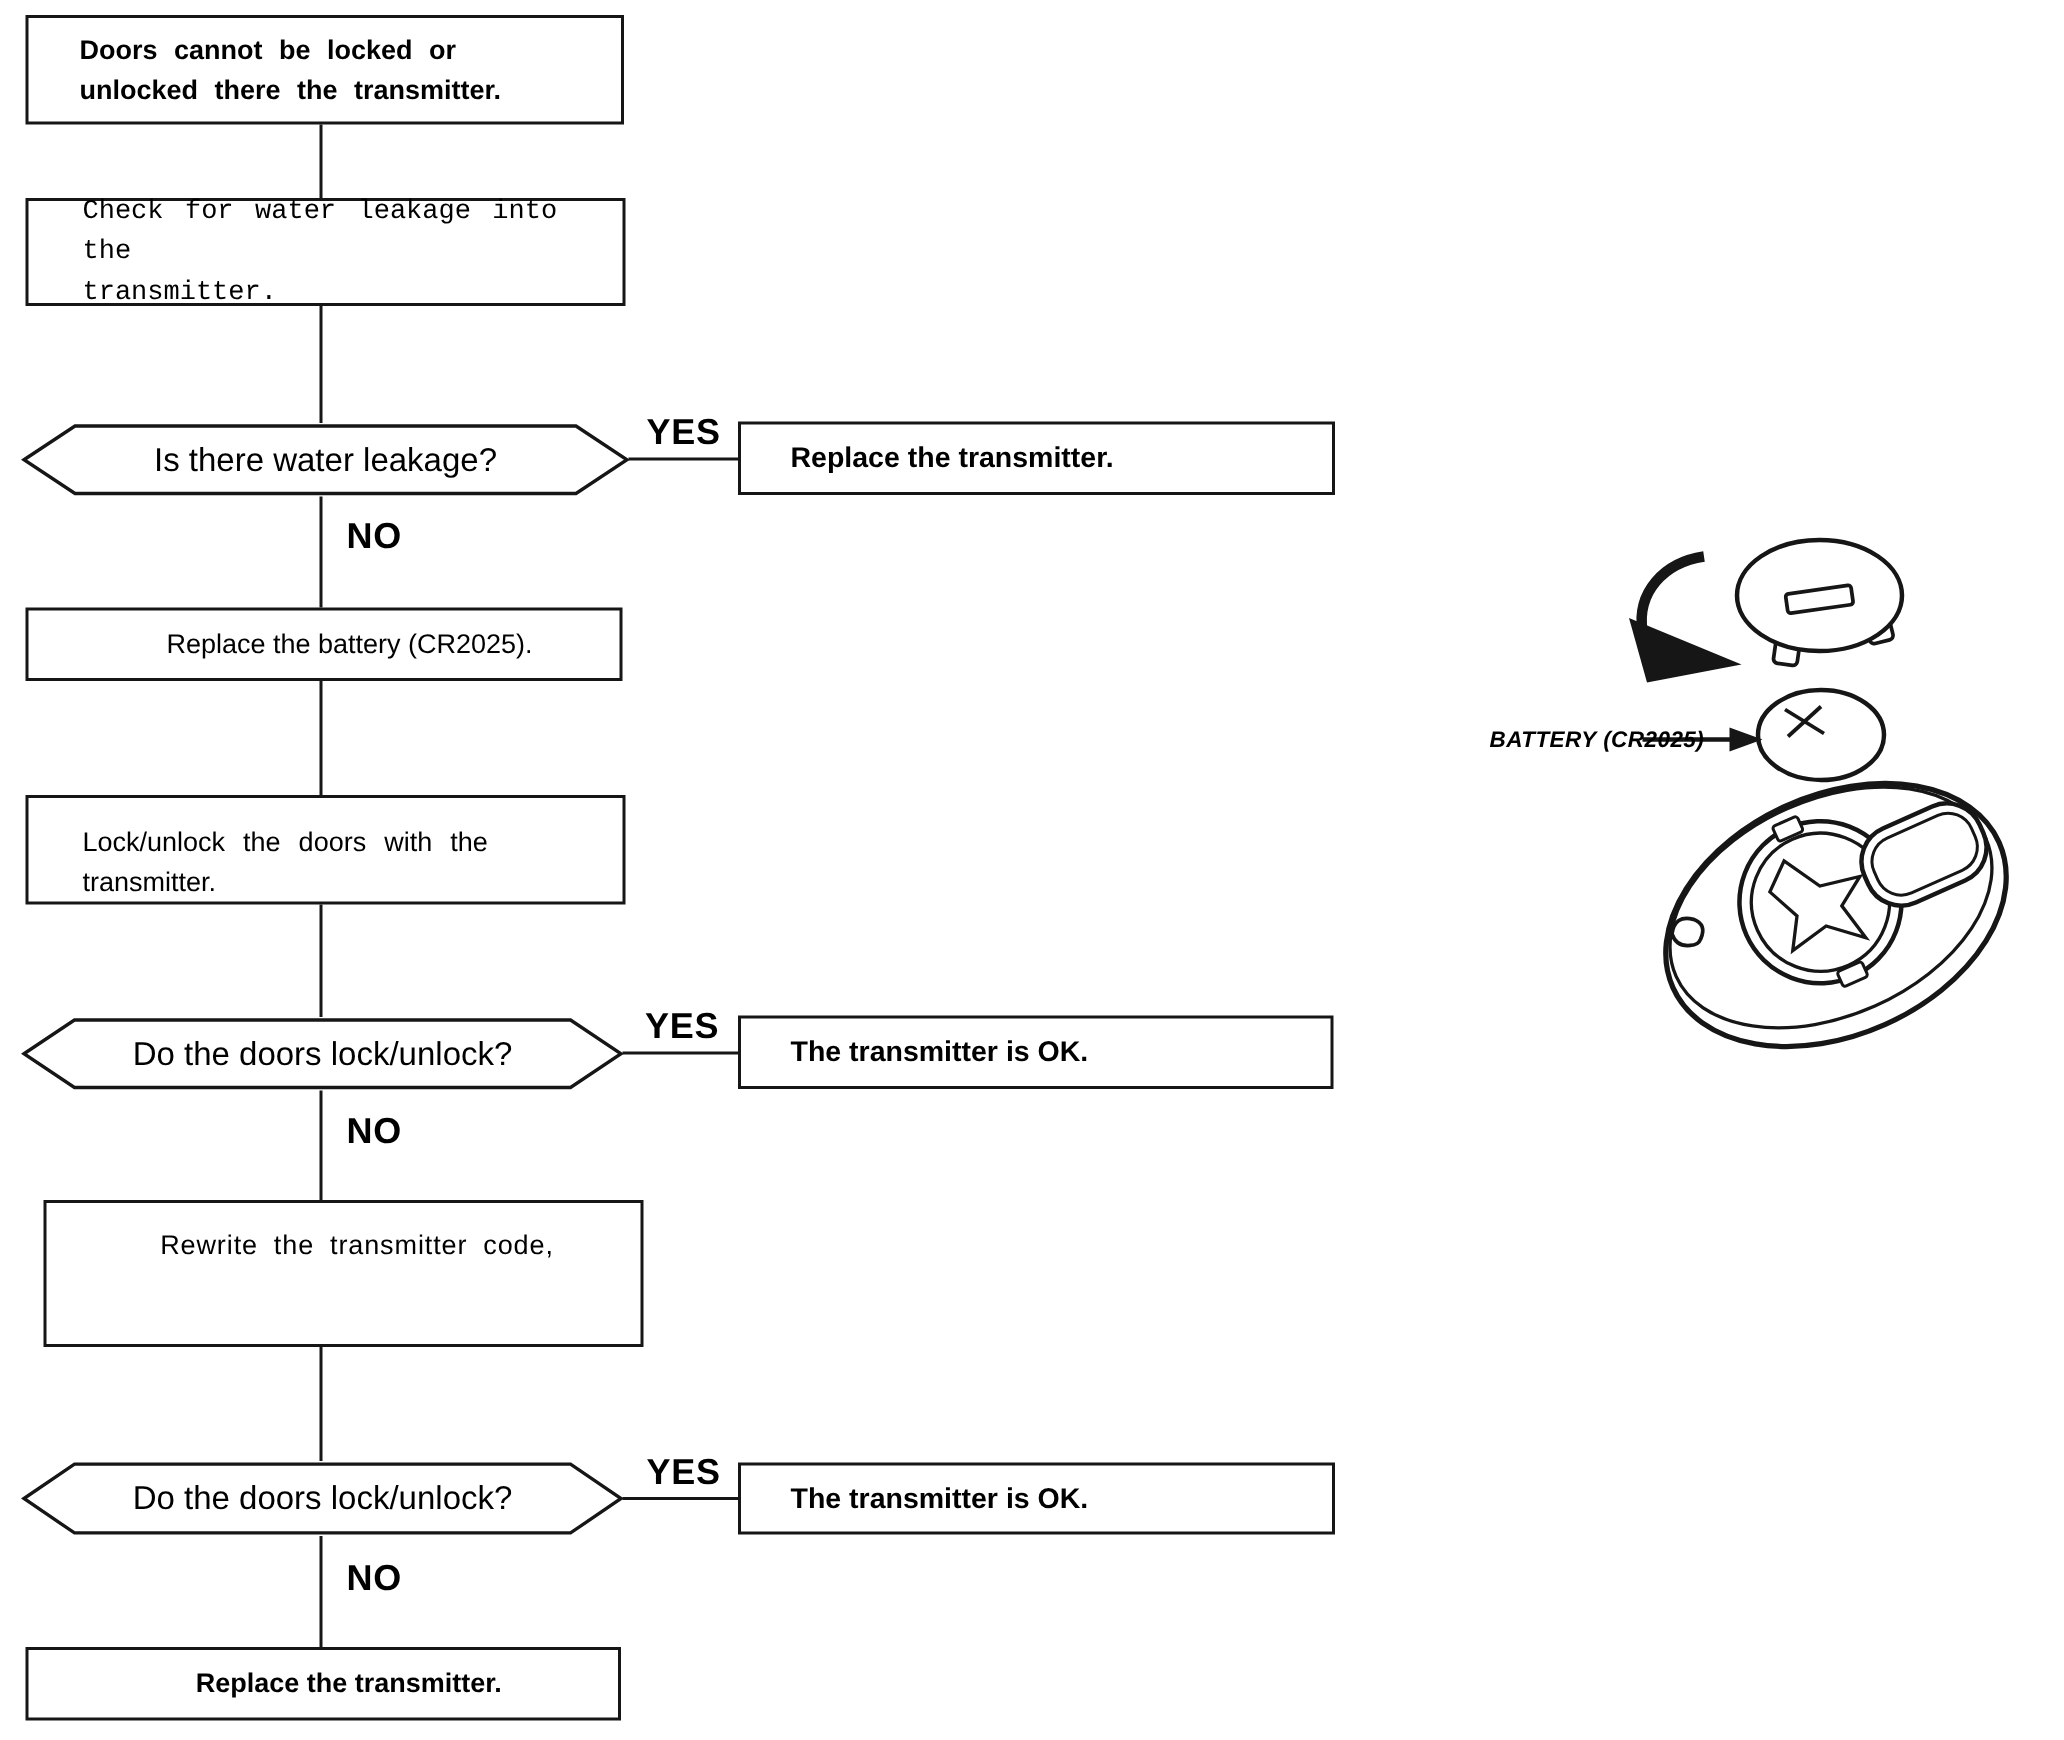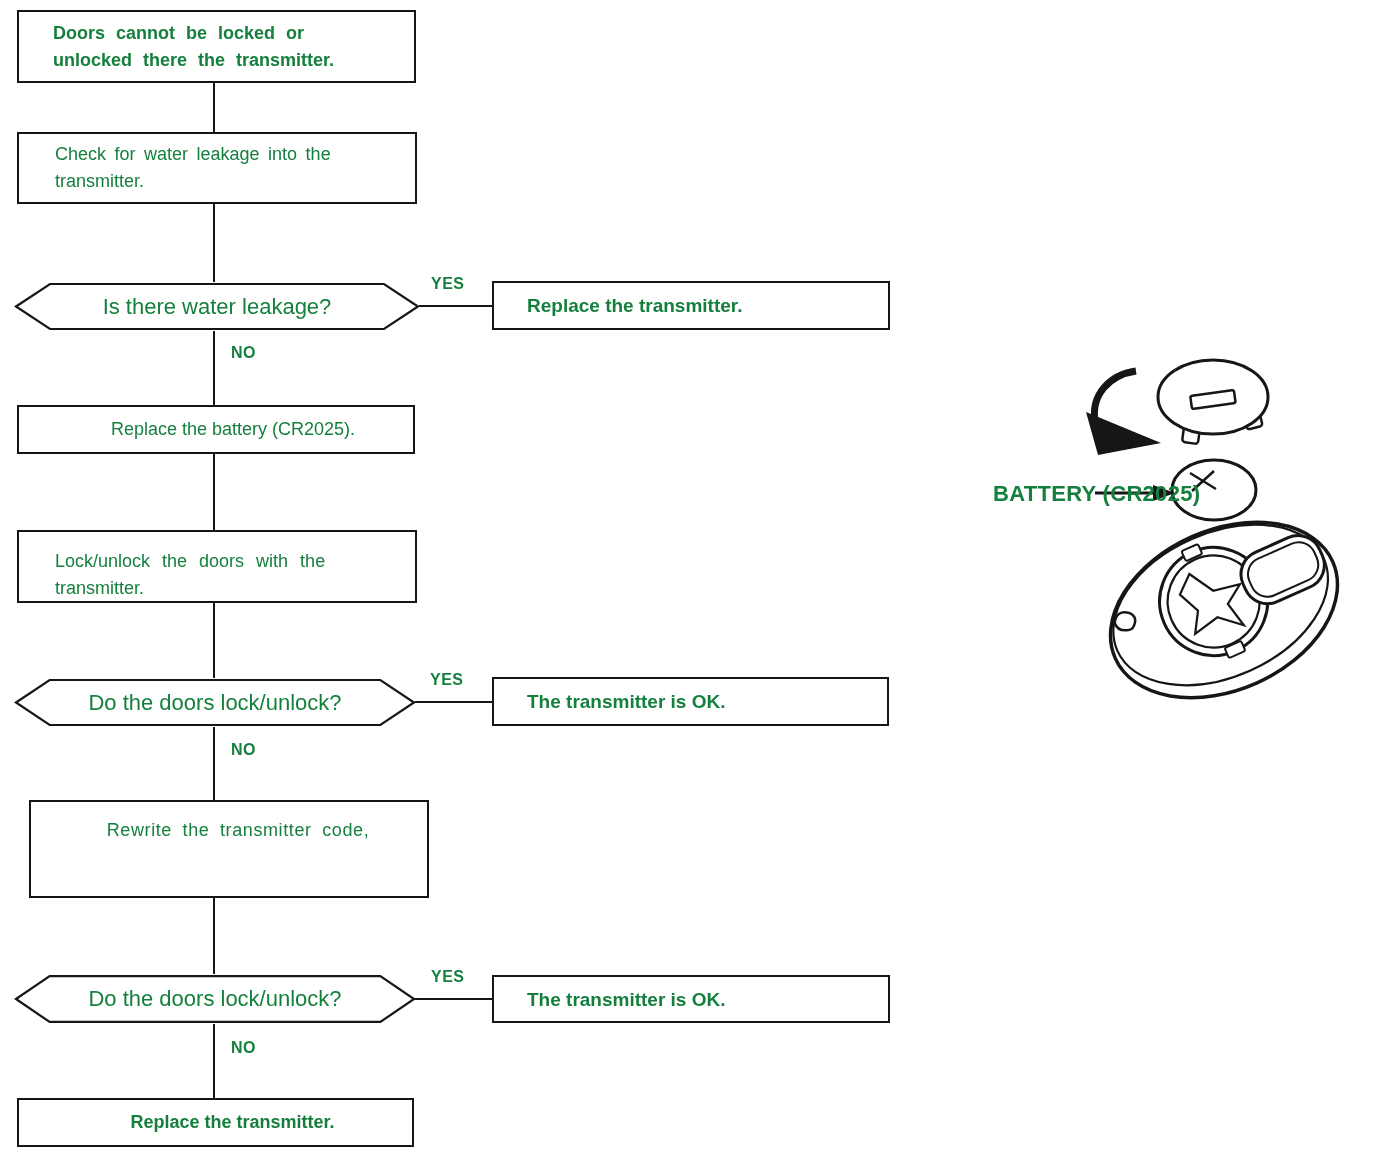--- a/index.html
+++ b/index.html
@@ -1,46 +1,46 @@
 <!DOCTYPE html>
 <html><head>
 <meta charset="utf-8">
 <style>
   html,body{margin:0;padding:0;background:#ffffff;}
   .stage{
     position:relative;width:1376px;height:1160px;background:#ffffff;
-    font-family:"Liberation Sans","DejaVu Sans",sans-serif;color:#15803d;
+    font-family:"Liberation Sans","DejaVu Sans",sans-serif;color:#000000;
     overflow:hidden;
   }
   .box{
     position:absolute;box-sizing:border-box;border:2px solid #161616;background:#fff;
     display:flex;flex-direction:column;justify-content:center;
     font-size:18px;line-height:27px;
   }
   .box .ln{display:block;}
   .bold{font-weight:bold;}
   .center{align-items:center;text-align:right;padding-left:34px;}
   .ws6{word-spacing:6px;}
-  .ws4{word-spacing:3.5px;}
+  .ws4{word-spacing:3.5px;font-family:Liberation Mono, monospace;}
   .ws7{word-spacing:7px;}
   .ws5{word-spacing:5px;letter-spacing:0.6px;}
   .top-align{justify-content:flex-start;}
   .vline{position:absolute;width:2px;background:#161616;}
   .hline{position:absolute;height:2px;background:#161616;}
   .hex{position:absolute;}
   .hex svg{position:absolute;left:0;top:0;width:100%;height:100%;}
   .hex-label{
     position:absolute;inset:0;display:flex;align-items:center;justify-content:center;
     font-size:22px;
   }
   .branch-label{
-    position:absolute;font-weight:bold;font-size:16px;letter-spacing:0.5px;
+    position:absolute;font-weight:bold;font-size:24px;letter-spacing:0.5px;
   }
   .illu-label{
-    position:absolute;font-weight:bold;font-size:22px;line-height:28px;letter-spacing:0.3px;
+    position:absolute;font-weight:bold;font-size:15px;line-height:28px;letter-spacing:0.3px;font-style:italic;
   }
 </style>
 </head>
 <body>
 
 <div class="stage">
 
   <div class="box bold ws6" style="left:17px;top:10px;width:399px;height:73px;padding:0 22px 0 34px;">
     <span class="ln">Doors cannot be locked or</span>
     <span class="ln">unlocked there the transmitter.</span>

